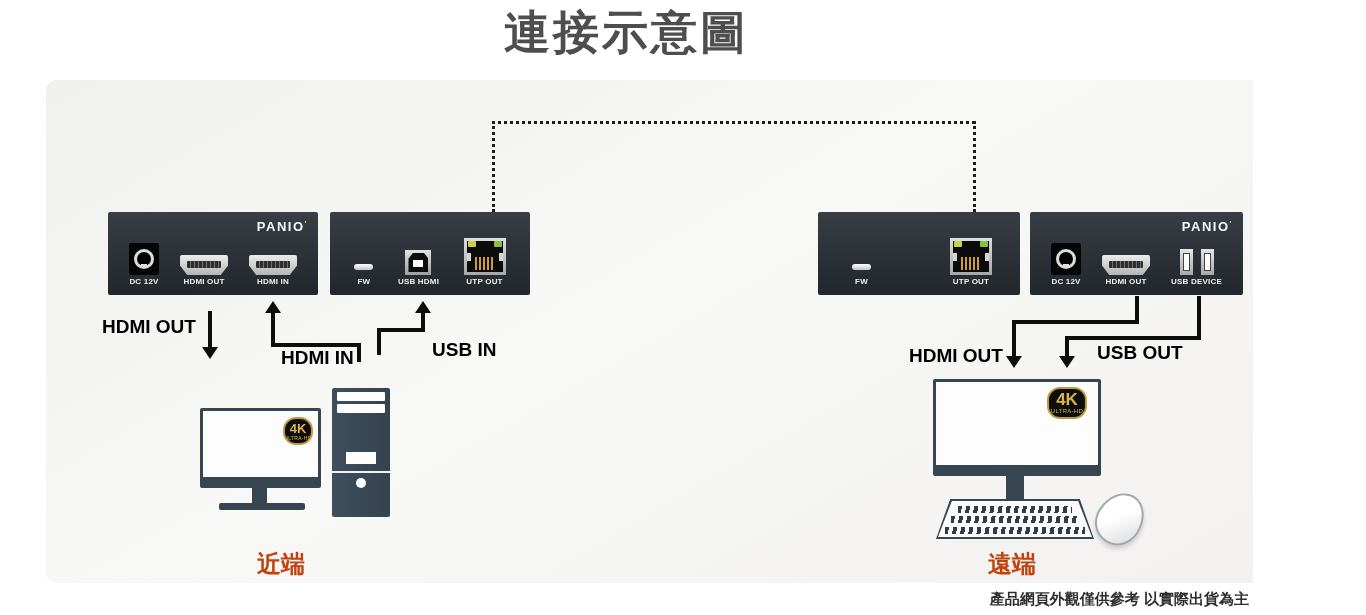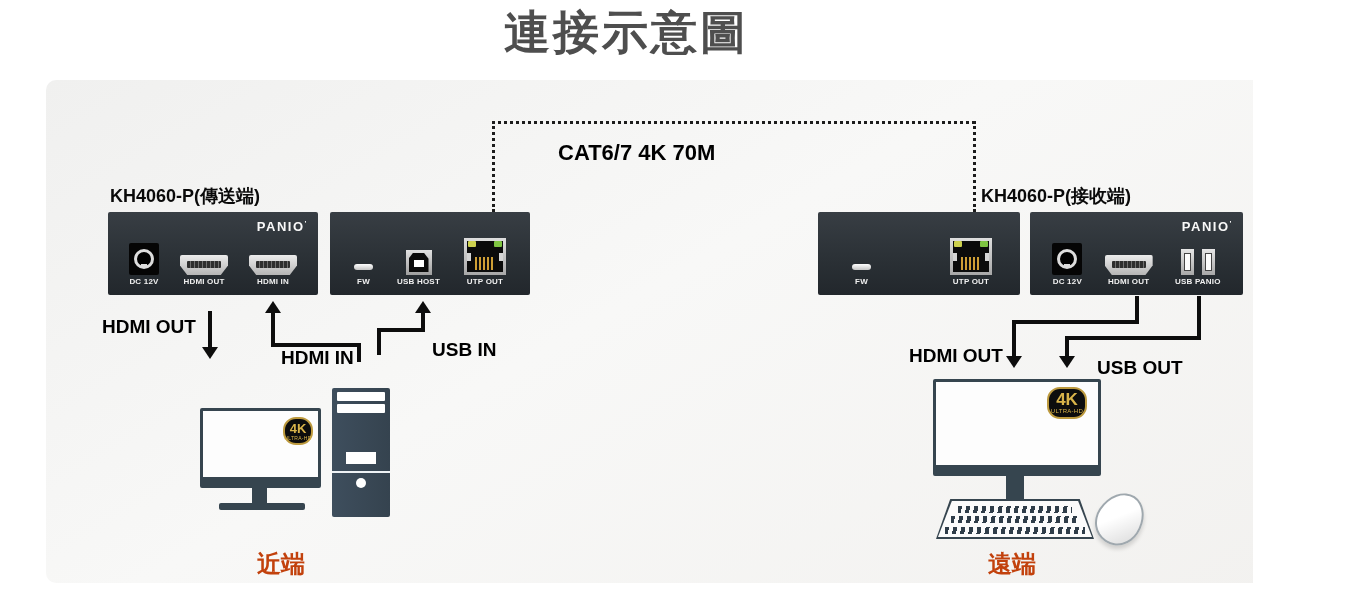--- a/index.html
+++ b/index.html
@@ -115,24 +115,21 @@
 
 <div class="stage">
 
   <div class="title">連接示意圖</div>
 
   <div class="panel"></div>
 
   <div class="dotted-h"></div>
   <div class="dotted-v" id="dvl"></div>
   <div class="dotted-v" id="dvr"></div>
-  <div class="cable-label">CAT6/7 4K 70M</div>
-
-  <div class="dev-label" id="lbl-tx">KH4060-P(傳送端)</div>
-  <div class="dev-label" id="lbl-rx">KH4060-P(接收端)</div>
+
 
   <div class="device" id="dev-tx-front">
     <div class="brand"><span>PANIO</span><sup>’</sup></div>
     <div class="port">
       <div class="ic-dc"></div>
       <div class="plabel">DC 12V</div>
     </div>
     <div class="port">
       <div class="ic-hdmi"></div>
       <div class="plabel">HDMI OUT</div>
@@ -143,21 +140,21 @@
     </div>
   </div>
 
   <div class="device" id="dev-tx-back">
     <div class="port">
       <div class="ic-fw"></div>
       <div class="plabel">FW</div>
     </div>
     <div class="port">
       <div class="ic-usbb"></div>
-      <div class="plabel">USB HOST</div>
+      <div class="plabel">USB HDMI</div>
     </div>
     <div class="port">
       <div class="ic-rj45">
         <div class="rjin"></div>
         <div class="led l"></div>
         <div class="led r"></div>
         <div class="n l"></div>
         <div class="n r"></div>
         <div class="pins"></div>
       </div>
@@ -191,21 +188,21 @@
     </div>
     <div class="port">
       <div class="ic-hdmi"></div>
       <div class="plabel">HDMI OUT</div>
     </div>
     <div class="port">
       <div class="ic-usba-pair">
         <div class="ic-usba"></div>
         <div class="ic-usba"></div>
       </div>
-      <div class="plabel">USB PANIO</div>
+      <div class="plabel">USB DEVICE</div>
     </div>
   </div>
 
   <div class="conn-label" style="left:102px;top:316px">HDMI OUT</div>
   <div class="ln" style="left:208px;top:311px;width:4px;height:37px"></div>
   <div class="ah down" style="left:202px;top:347px"></div>
 
   <div class="ah up" style="left:265px;top:301px"></div>
   <div class="ln" style="left:271px;top:312px;width:4px;height:35px"></div>
   <div class="ln" style="left:271px;top:343px;width:90px;height:4px"></div>
@@ -221,21 +218,21 @@
   <div class="ln" style="left:1135px;top:296px;width:4px;height:28px"></div>
   <div class="ln" style="left:1012px;top:320px;width:127px;height:4px"></div>
   <div class="ln" style="left:1012px;top:320px;width:4px;height:38px"></div>
   <div class="ah down" style="left:1006px;top:356px"></div>
   <div class="conn-label" style="left:909px;top:345px">HDMI OUT</div>
 
   <div class="ln" style="left:1197px;top:296px;width:4px;height:44px"></div>
   <div class="ln" style="left:1065px;top:336px;width:136px;height:4px"></div>
   <div class="ln" style="left:1065px;top:336px;width:4px;height:22px"></div>
   <div class="ah down" style="left:1059px;top:356px"></div>
-  <div class="conn-label" style="left:1097px;top:357px">USB OUT</div>
+  <div class="conn-label" style="left:1097px;top:342px">USB OUT</div>
 
   <div class="monitor" id="mon-near"></div>
   <div class="badge4k" id="badge-near">
     <div class="b-main">4K</div>
     <div class="b-sub">ULTRA-HD</div>
   </div>
   <div class="stand-neck" id="neck-near"></div>
   <div class="stand-base" id="base-near"></div>
   <div class="tower">
     <div class="bay b1"></div>
@@ -256,14 +253,15 @@
   <div class="keyboard">
     <div class="kin">
       <div class="krow r1"></div>
       <div class="krow r2"></div>
       <div class="krow r3"></div>
     </div>
   </div>
   <div class="mouse"></div>
   <div class="end-label" id="end-far">遠端</div>
 
+  <div class="disclaimer">產品網頁外觀僅供參考 以實際出貨為主</div>
 
 </div>
 
 </body></html>

